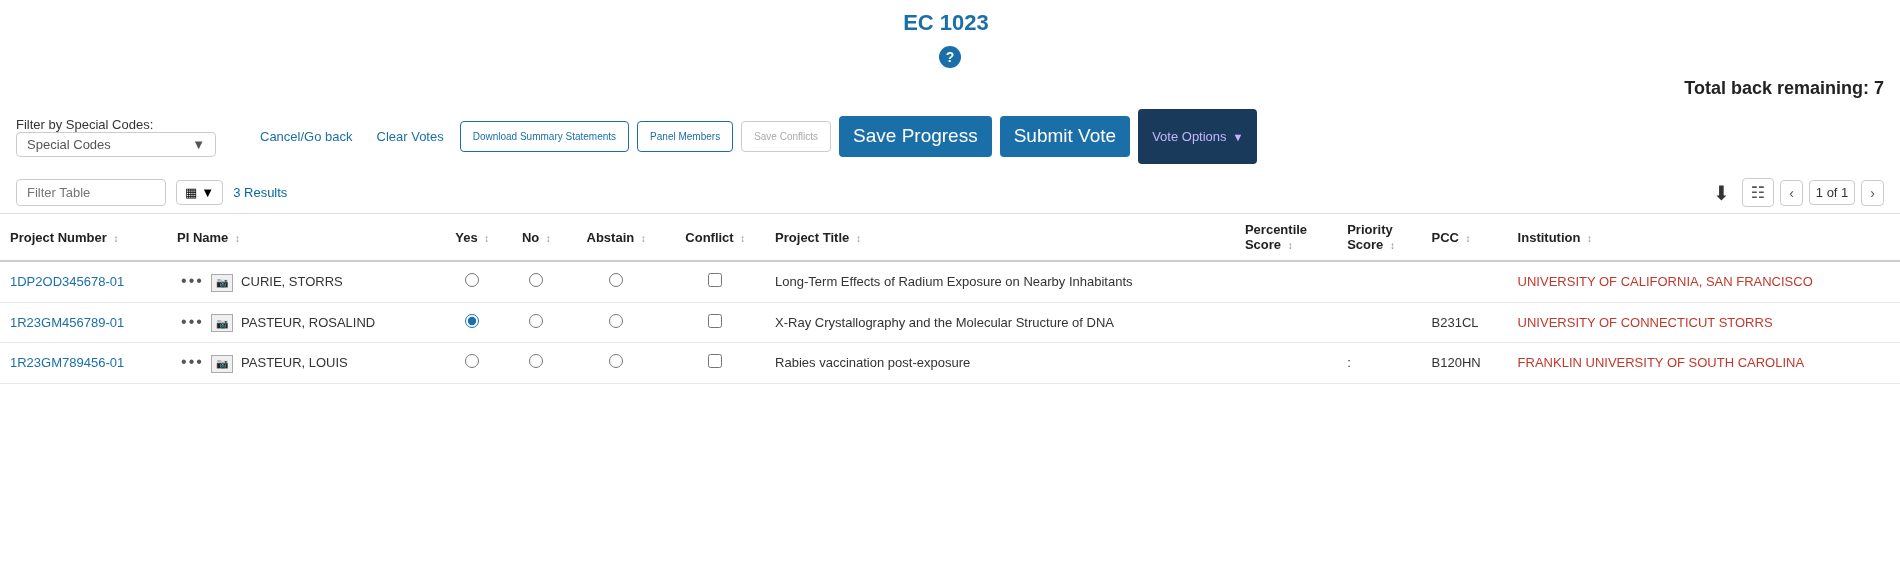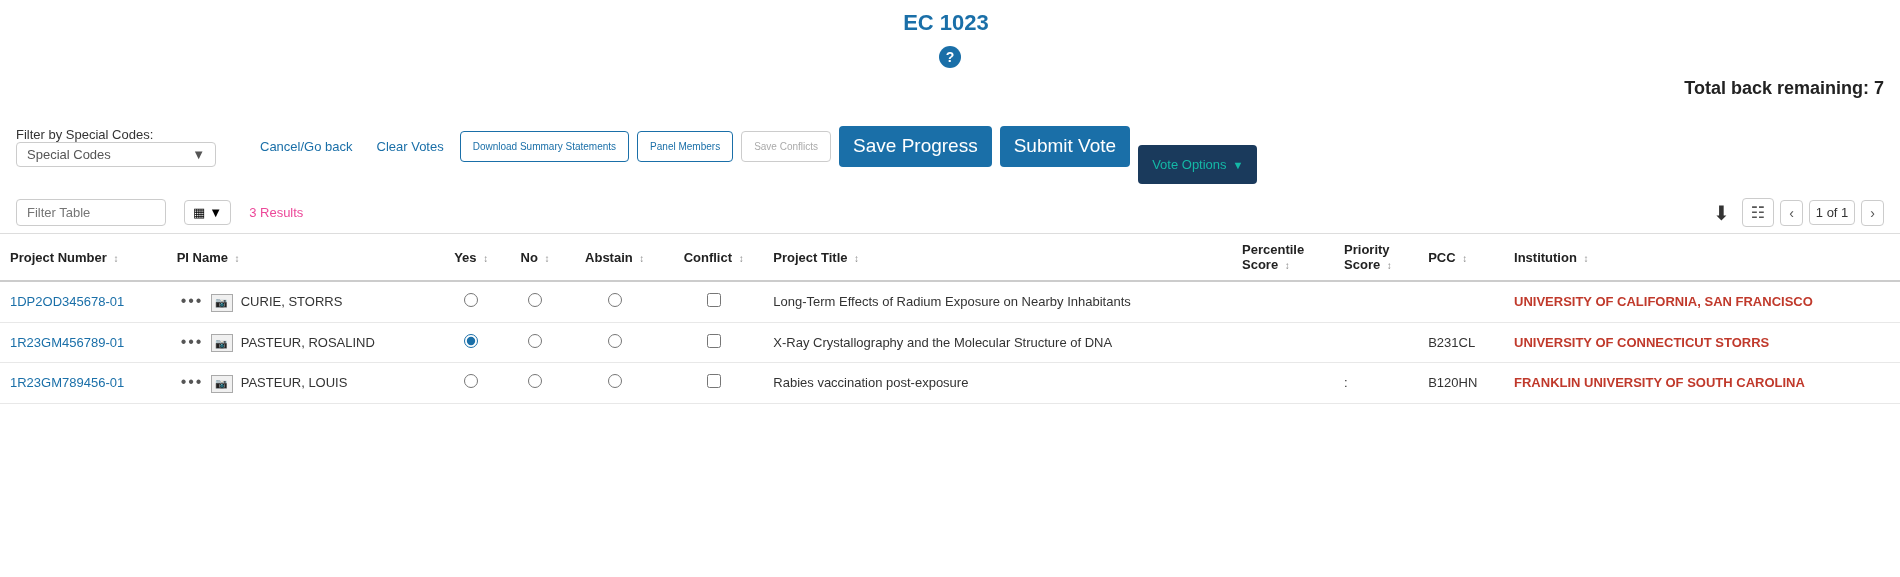--- a/index.html
+++ b/index.html
@@ -99,38 +99,37 @@
       font-size: 19px;
       padding: 8px 14px;
       border-radius: 4px;
       white-space: nowrap;
       line-height: 1.3;
       text-align: right;
     }
     .btn-dark {
       background: #1a3a5c;
       border: none;
-      color: #14b8a6;
-      cursor: pointer;
-      font-size: 13px;
-      padding: 12px 14px;
+      color: #c4b5fd;
+      cursor: pointer;
+      font-size: 13px;
+      padding: 20px 14px;
       border-radius: 4px;
       white-space: nowrap;
       display: flex;
       align-items: center;
       gap: 6px;
-      margin-top: 36px;
     }
     .btn-dark .chevron { font-size: 11px; }
 
     .toolbar-row {
       display: flex;
       align-items: center;
       padding: 6px 16px;
-      gap: 18px;
+      gap: 10px;
       border-bottom: 1px solid #ddd;
     }
     .filter-table-input {
       border: 1px solid #ccc;
       border-radius: 4px;
       padding: 5px 10px;
       font-size: 13px;
       width: 150px;
       color: #888;
     }
@@ -138,21 +137,21 @@
       border: 1px solid #ccc;
       border-radius: 4px;
       padding: 4px 8px;
       background: #fff;
       cursor: pointer;
       display: flex;
       align-items: center;
       gap: 4px;
       font-size: 13px;
     }
-    .results-count { font-size: 13px; color: #ec4899; }
+    .results-count { font-size: 13px; color: #0369a1; }
 
     .pagination-group {
       margin-left: auto;
       display: flex;
       align-items: center;
       gap: 6px;
     }
     .download-icon-btn {
       background: none;
       border: none;
@@ -236,21 +235,21 @@
     }
     .radio-btn {
       width: 14px; height: 14px;
       cursor: pointer;
       accent-color: #1a6fa8;
     }
     .checkbox-btn {
       width: 14px; height: 14px;
       cursor: pointer;
     }
-    .institution-text { color: #c0392b; font-weight: 700; }
+    .institution-text { color: #c0392b; font-weight: 400; }
 
     .col-yes, .col-no, .col-abstain, .col-conflict { text-align: center; }
     .col-pcc { text-align: left; }
   </style>
 </head>
 <body>
 
 <div class="top-bar">
   <span class="app-title">EC 1023</span>
   <span class="help-icon">?</span>

